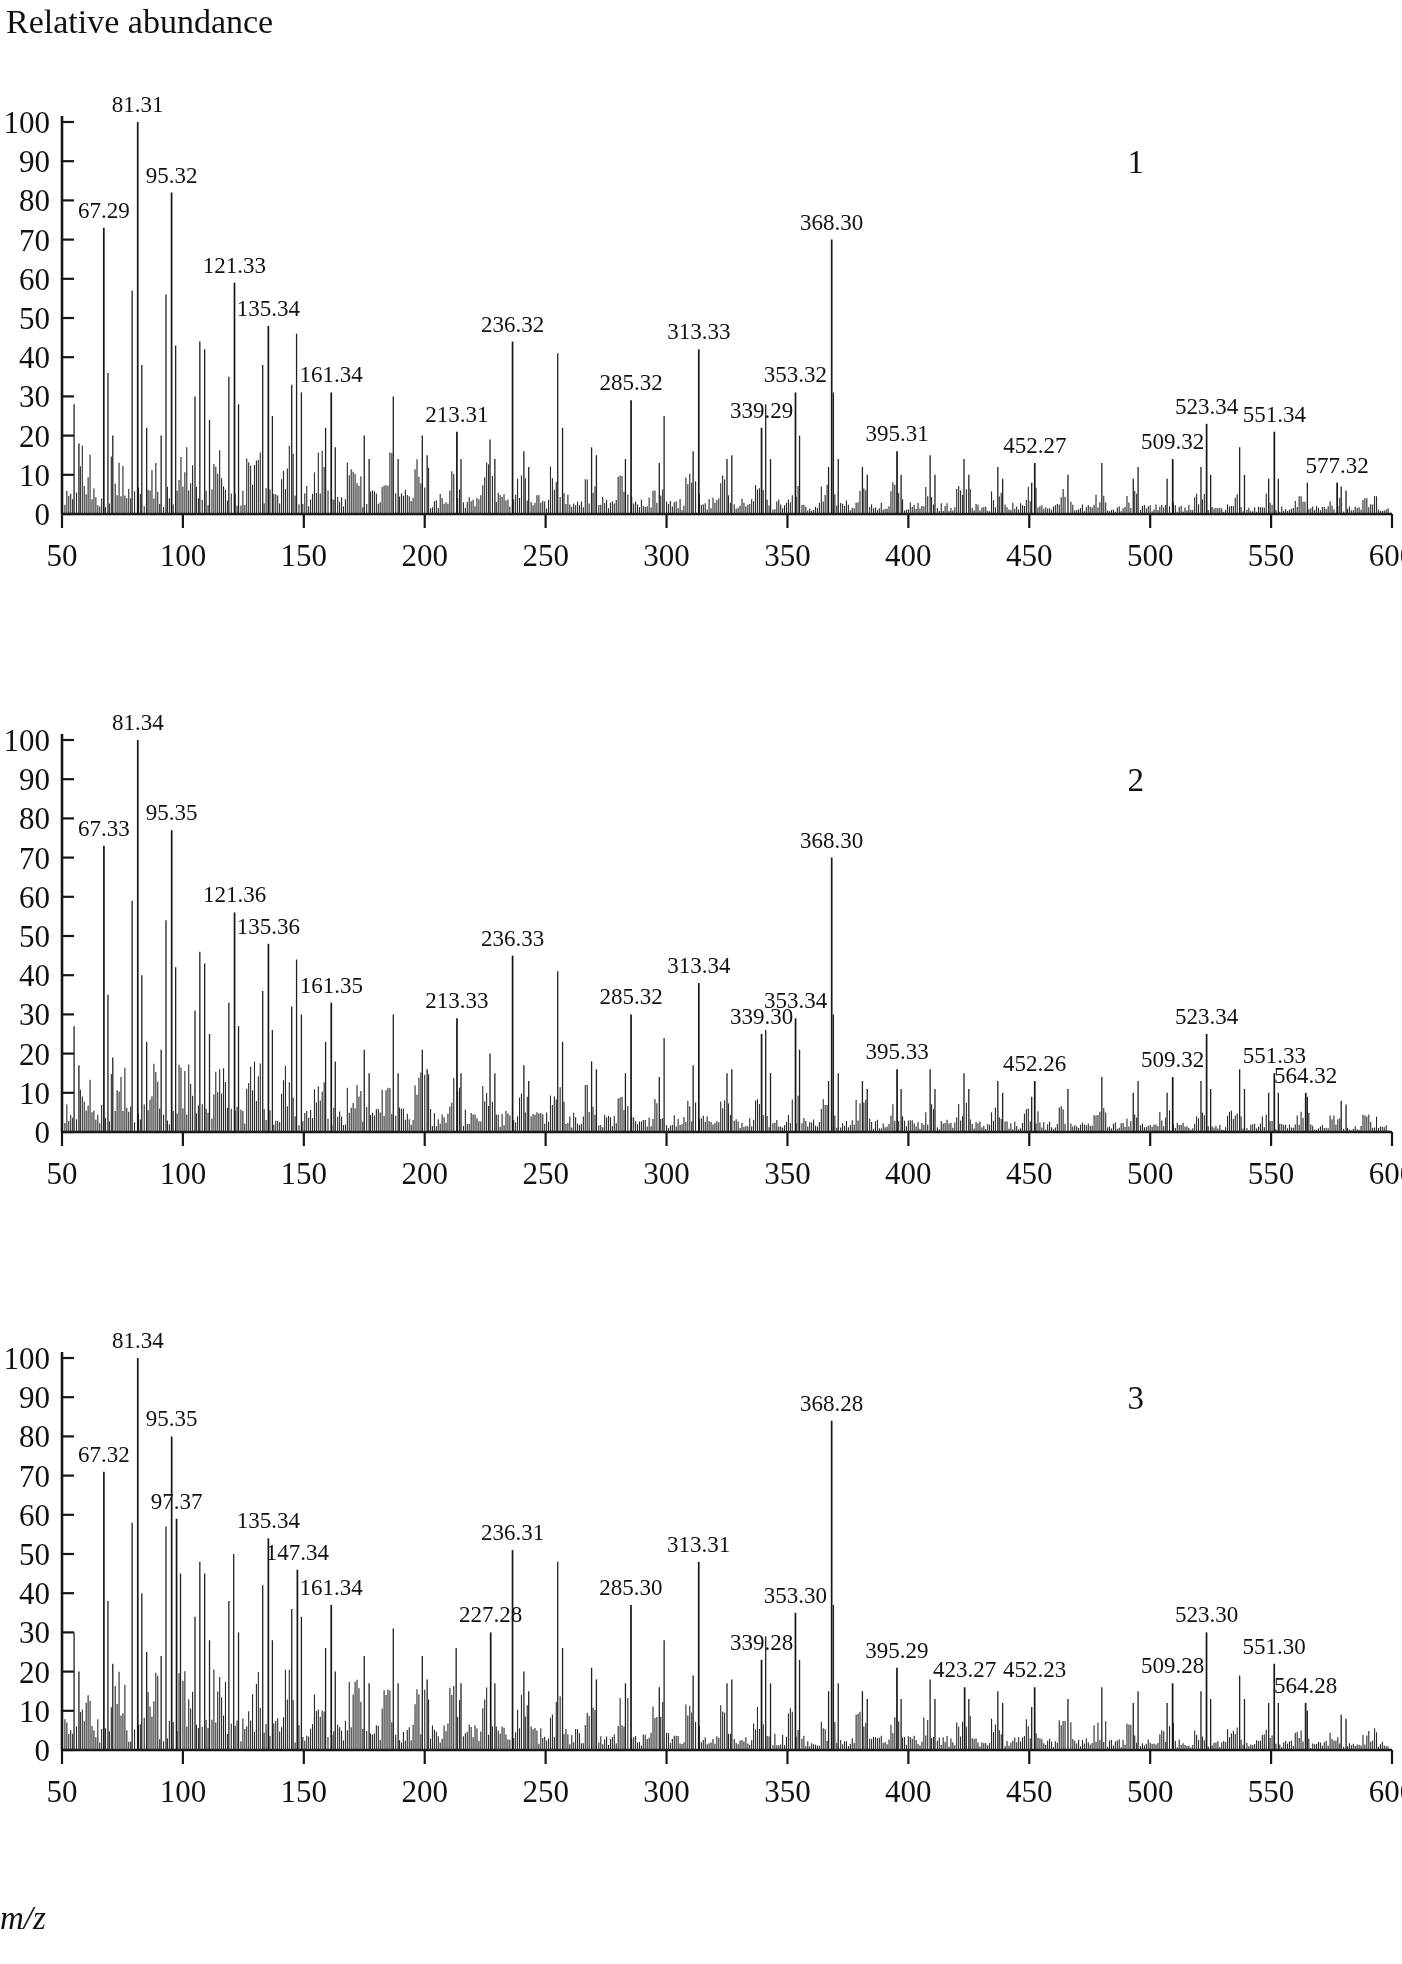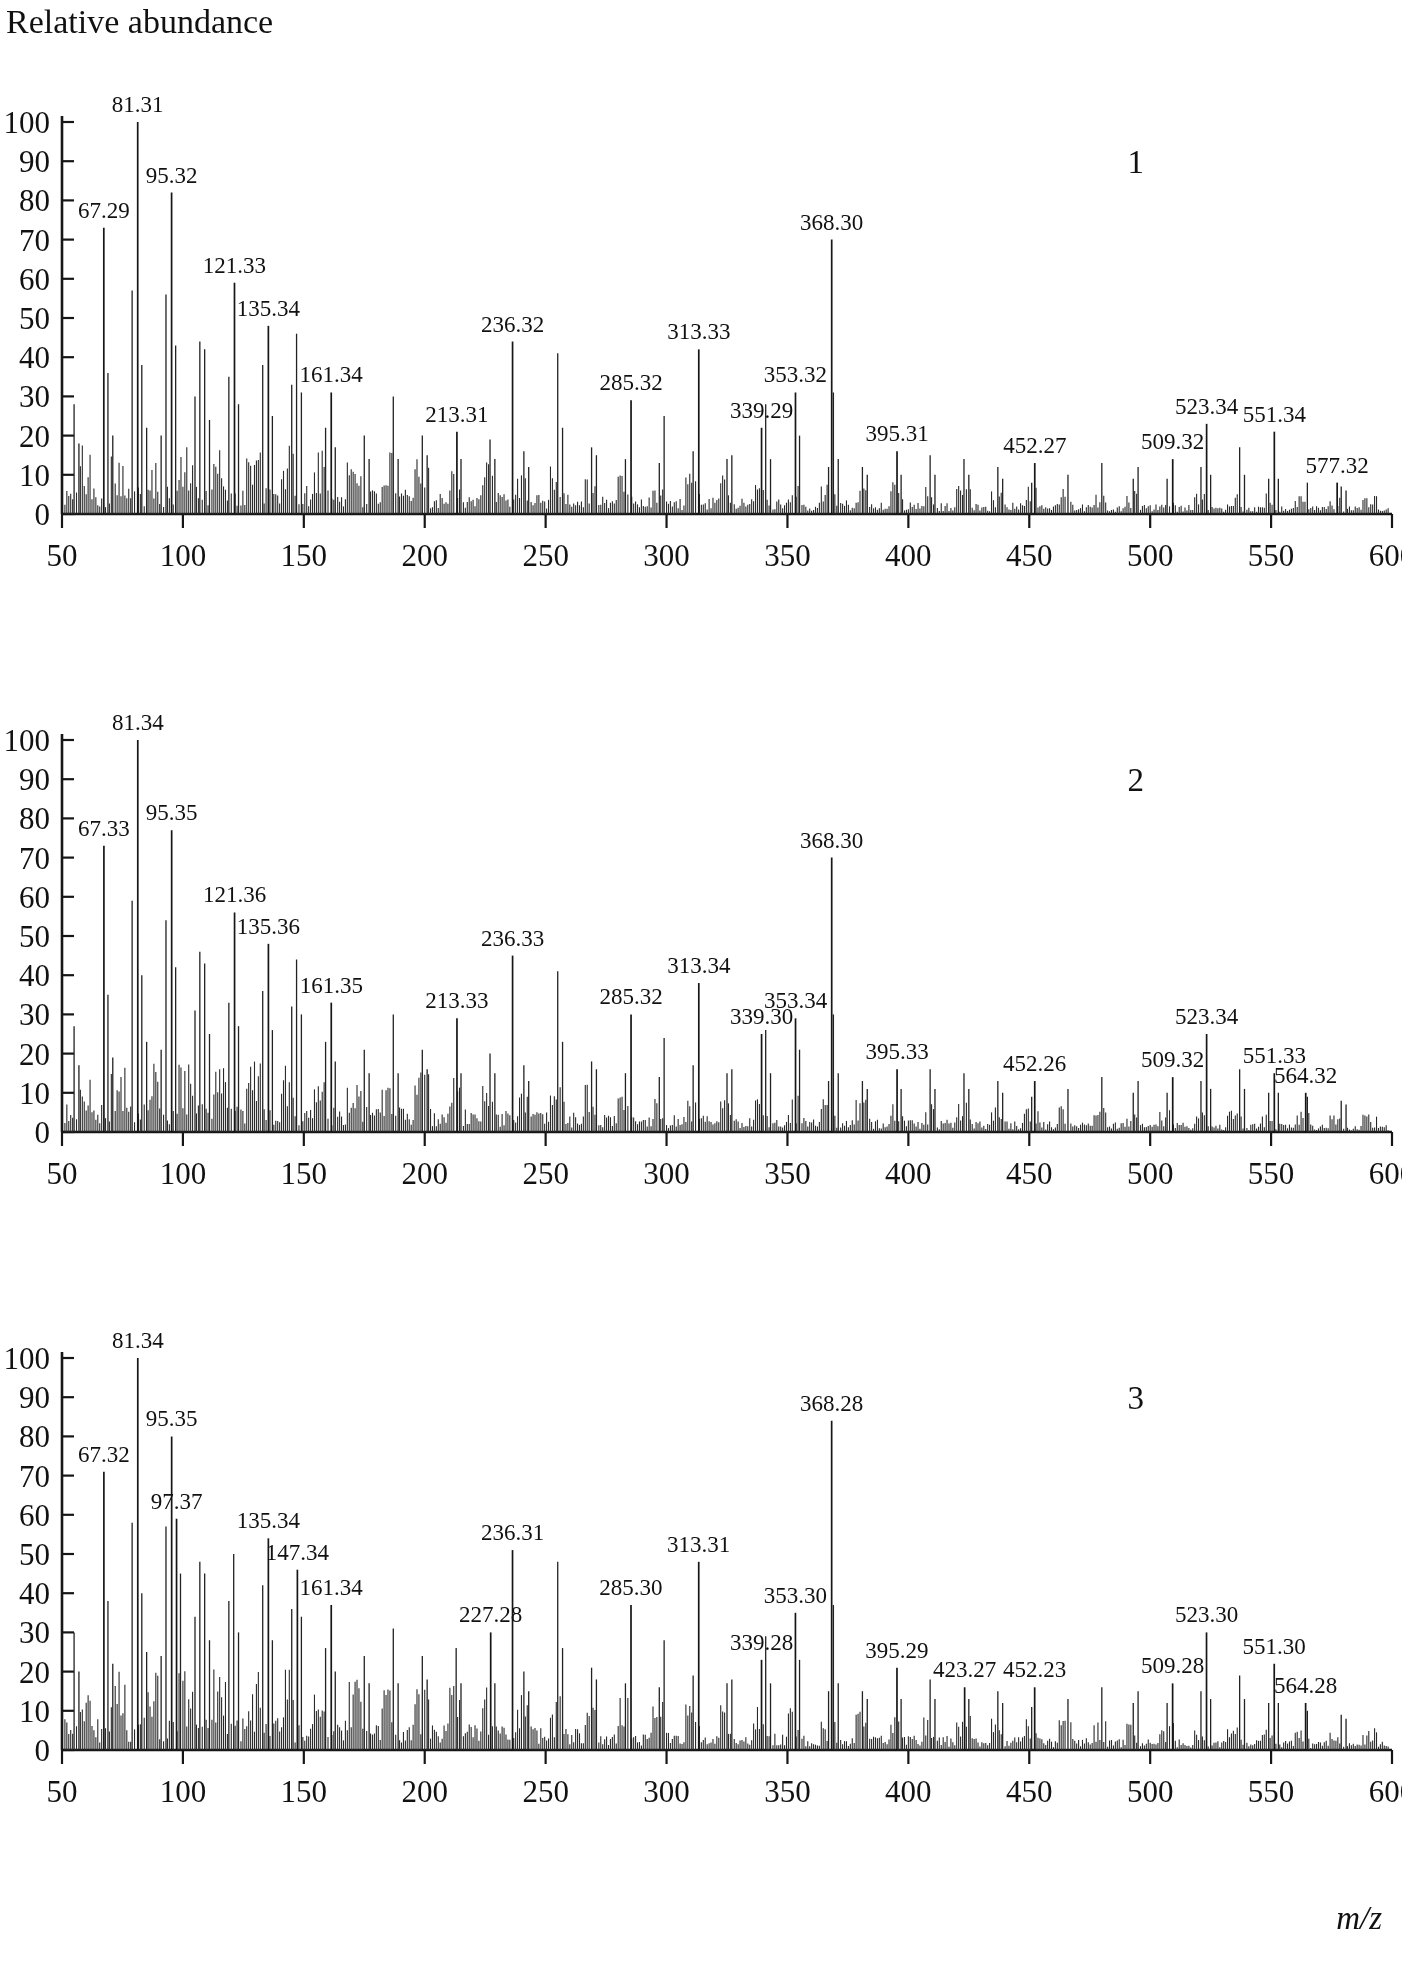--- a/index.html
+++ b/index.html
@@ -19,21 +19,21 @@
     height: 44px;
     padding-left: 6px;
     letter-spacing: 0px;
   }
   .panel {
     display: block;
   }
   .x-axis-title {
     font-size: 33px;
     font-style: italic;
-    text-align: right;
+    text-align: left;
     padding-right: 20px;
     height: 52px;
     line-height: 40px;
   }
 </style>
 </head>
 <body>
 
 <div class="figure">
   <div class="fig-title">Relative abundance</div>

